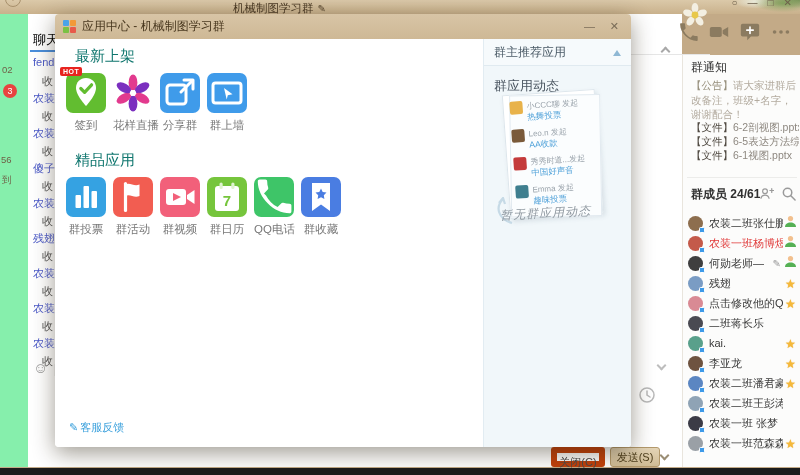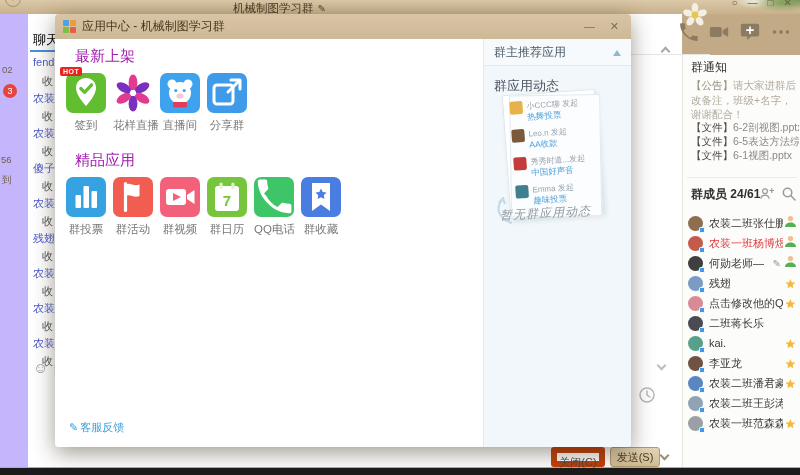--- a/index.html
+++ b/index.html
@@ -17,21 +17,21 @@
   .corner-plus { position:absolute; left:5px; top:-9px; width:16px; height:16px; border:1.5px solid #a8906c;
                  border-radius:50%; color:#a8906c; font-size:11px; text-align:center; line-height:13px; z-index:2;}
   .green-decor { position:absolute; left:688px; top:0; width:112px; height:16px; z-index:1;
        background:
         radial-gradient(ellipse 40px 12px at 85% 20%, rgba(124,158,88,.85), rgba(124,158,88,0) 75%),
         radial-gradient(ellipse 30px 10px at 60% 10%, rgba(235,238,225,.9), rgba(235,238,225,0) 70%),
         radial-gradient(ellipse 50px 10px at 100% 0%, rgba(96,130,70,.8), rgba(96,130,70,0) 80%); }
   .flower { position:absolute; left:682px; top:3px; z-index:2; }
 
   
-  .session-strip { position:absolute; left:0; top:14px; width:28px; height:453px; background:#c4b5fd; }
+  .session-strip { position:absolute; left:0; top:14px; width:28px; height:453px; background:#86efac; }
   .s-time { position:absolute; font-size:9.5px; color:#6f5f46; }
   .s-badge { position:absolute; left:3px; top:70px; width:14px; height:14px; border-radius:50%;
              background:#e8433f; color:#fff; font-size:9px; text-align:center; line-height:14px; }
 
   
   .chat-panel { position:absolute; left:28px; top:14px; width:654px; height:453px; background:#fff; }
   .chat-tab { position:absolute; left:5px; top:17px; font-size:13px; color:#000000; white-space:nowrap;}
   .chat-tab-underline { position:absolute; left:2px; top:36px; width:42px; height:2px; background:#4a8edc; }
   .chat-message-list { position:absolute; left:5px; top:42px; width:46px; overflow:hidden; }
   .msg-sender { font-size:11px; color:#4f5dc9; height:17.5px; white-space:nowrap; overflow:hidden;}
@@ -86,21 +86,21 @@
   .dialog-titlebar { position:relative; height:30px; background:linear-gradient(#d8c5a6,#ccb692);
                      border-radius:4px 4px 0 0; }
   .app-grid-icon { position:absolute; left:8px; top:6px; width:13px; height:13px; display:grid;
                    grid-template-columns:6px 6px; grid-template-rows:6px 6px; gap:1px; }
   .app-grid-icon i { border-radius:1px; }
   .dialog-title { position:absolute; left:27px; top:0; line-height:25px; font-size:12px; color:#49381f; white-space:nowrap;}
   .dlg-ctrl { position:absolute; top:0; height:25px; line-height:24px; font-size:11px; color:#7a6c58; cursor:default;}
   .dlg-min { right:36px; } .dlg-close { right:12px; }
   .dialog-body { position:absolute; left:0; top:25px; right:0; bottom:0; background:#fff; border-radius:0 0 4px 4px; }
   .apps-area { position:absolute; left:0; top:0; right:148px; bottom:0; }
-  .section-title { position:absolute; left:20px; font-size:15px; color:#a21caf; }
+  .section-title { position:absolute; left:20px; font-size:15px; color:#0f766e; }
   .app-row { position:absolute; left:11px; display:flex; gap:7px; }
   .app { width:40px; text-align:center; }
   .tile { position:relative; width:40px; height:40px; border-radius:7px; margin:0 auto;
           display:flex; align-items:center; justify-content:center; }
   .badge-hot { position:absolute; left:-6px; top:-6px; background:#e8241f; color:#fff; font-size:7px;
                font-weight:bold; padding:1px 3px; border-radius:2px; letter-spacing:.5px;}
   .app-label { margin-top:5px; font-size:11.5px; color:#777; white-space:nowrap; }
   .feedback { position:absolute; left:14px; bottom:12px; font-size:11px; color:#3aa0dc; }
   .feedback .pen-icon { font-size:11px; margin-right:2px; color:#3aa0dc;}
 
@@ -325,20 +325,27 @@
           <span class="m-right"><span class="star">★</span></span>
         </div>
         <div class="member-row">
           <span class="m-avatar" style="background: rgb(143, 163, 181);">
             <i class="m-badge"></i>
           </span>
           <span class="m-name">农装二班王彭涛</span>
           <span class="m-right"></span>
         </div>
         <div class="member-row">
+          <span class="m-avatar" style="background: rgb(59, 59, 70);">
+            <i class="m-badge"></i>
+          </span>
+          <span class="m-name">农装一班 张梦</span>
+          <span class="m-right"></span>
+        </div>
+        <div class="member-row">
           <span class="m-avatar" style="background: rgb(154, 160, 166);">
             <i class="m-badge"></i>
           </span>
           <span class="m-name">农装一班范森森</span>
           <span class="m-right"><span class="star">★</span></span>
         </div>
       </div>
   </div>
 
   <div class="btn btn-close">关闭(C)</div>
@@ -380,42 +387,37 @@
                   <ellipse cx="20" cy="9.5" rx="4.4" ry="8" fill="#e23a8e" transform="rotate(120 20 20)"></ellipse>
                   <ellipse cx="20" cy="9.5" rx="4.4" ry="8" fill="#7b2fbf" transform="rotate(180 20 20)"></ellipse>
                   <ellipse cx="20" cy="9.5" rx="4.4" ry="8" fill="#e23a8e" transform="rotate(240 20 20)"></ellipse>
                   <ellipse cx="20" cy="9.5" rx="4.4" ry="8" fill="#7b2fbf" transform="rotate(300 20 20)"></ellipse>
                   <circle cx="20" cy="20" r="3" fill="#fff"></circle>
                 </svg>
               </div>
               <div class="app-label">花样直播</div>
             </div>
             <div class="app">
-              <div class="tile" style="background: rgb(63, 162, 238);">
-                <svg width="40" height="40" viewBox="0 0 40 40">
-                  <circle cx="12" cy="11" r="4.5" fill="#fff"></circle>
-                  <circle cx="28" cy="11" r="4.5" fill="#fff"></circle>
-                  <circle cx="20" cy="20" r="11" fill="#fff"></circle>
-                  <circle cx="15.8" cy="17.5" r="1.6" fill="#3fa2ee"></circle>
-                  <circle cx="24.2" cy="17.5" r="1.6" fill="#3fa2ee"></circle>
-                  <ellipse cx="20" cy="23" rx="3.6" ry="2.6" fill="#f5c9d4"></ellipse>
-                  <path d="M13 29h14v3.5a2 2 0 0 1-2 2H15a2 2 0 0 1-2-2z" fill="#e23c5a"></path>
-                </svg>
-              </div>
-              <div class="app-label">直播间</div>
-            </div>
-            <div class="app">
               <div class="tile" style="background: rgb(63, 155, 234);">
                 <svg width="40" height="40" viewBox="0 0 40 40">
                   <rect x="7" y="12" width="19" height="19" rx="3" fill="none" stroke="#fff" stroke-width="3"></rect>
                   <path d="M21 19 L32 8" stroke="#fff" stroke-width="3" stroke-linecap="round"></path>
                   <path d="M24 7h9v9" fill="none" stroke="#fff" stroke-width="3" stroke-linecap="round" stroke-linejoin="round"></path>
                 </svg>
               </div>
               <div class="app-label">分享群</div>
+            </div>
+            <div class="app">
+              <div class="tile" style="background: rgb(63, 155, 234);">
+                <svg width="40" height="40" viewBox="0 0 40 40">
+                  <rect x="6" y="10" width="28" height="20" rx="2.5" fill="none" stroke="#fff" stroke-width="3"></rect>
+                  <path d="M17 15l8.5 6.3-4.7.9-1.1 4.4z" fill="#fff"></path>
+                </svg>
+              </div>
+              <div class="app-label">群上墙</div>
             </div>
           </div>
         <div class="section-title" style="top:112px;">精品应用</div>
         <div class="app-row" style="top:138px;">
             <div class="app">
               <div class="tile" style="background: rgb(53, 162, 226);">
                 <svg width="40" height="40" viewBox="0 0 40 40">
                   <rect x="9.5" y="18" width="5.5" height="13" rx="1" fill="#fff"></rect>
                   <rect x="17.5" y="9" width="5.5" height="22" rx="1" fill="#fff"></rect>
                   <rect x="25.5" y="14" width="5.5" height="17" rx="1" fill="#fff"></rect>

